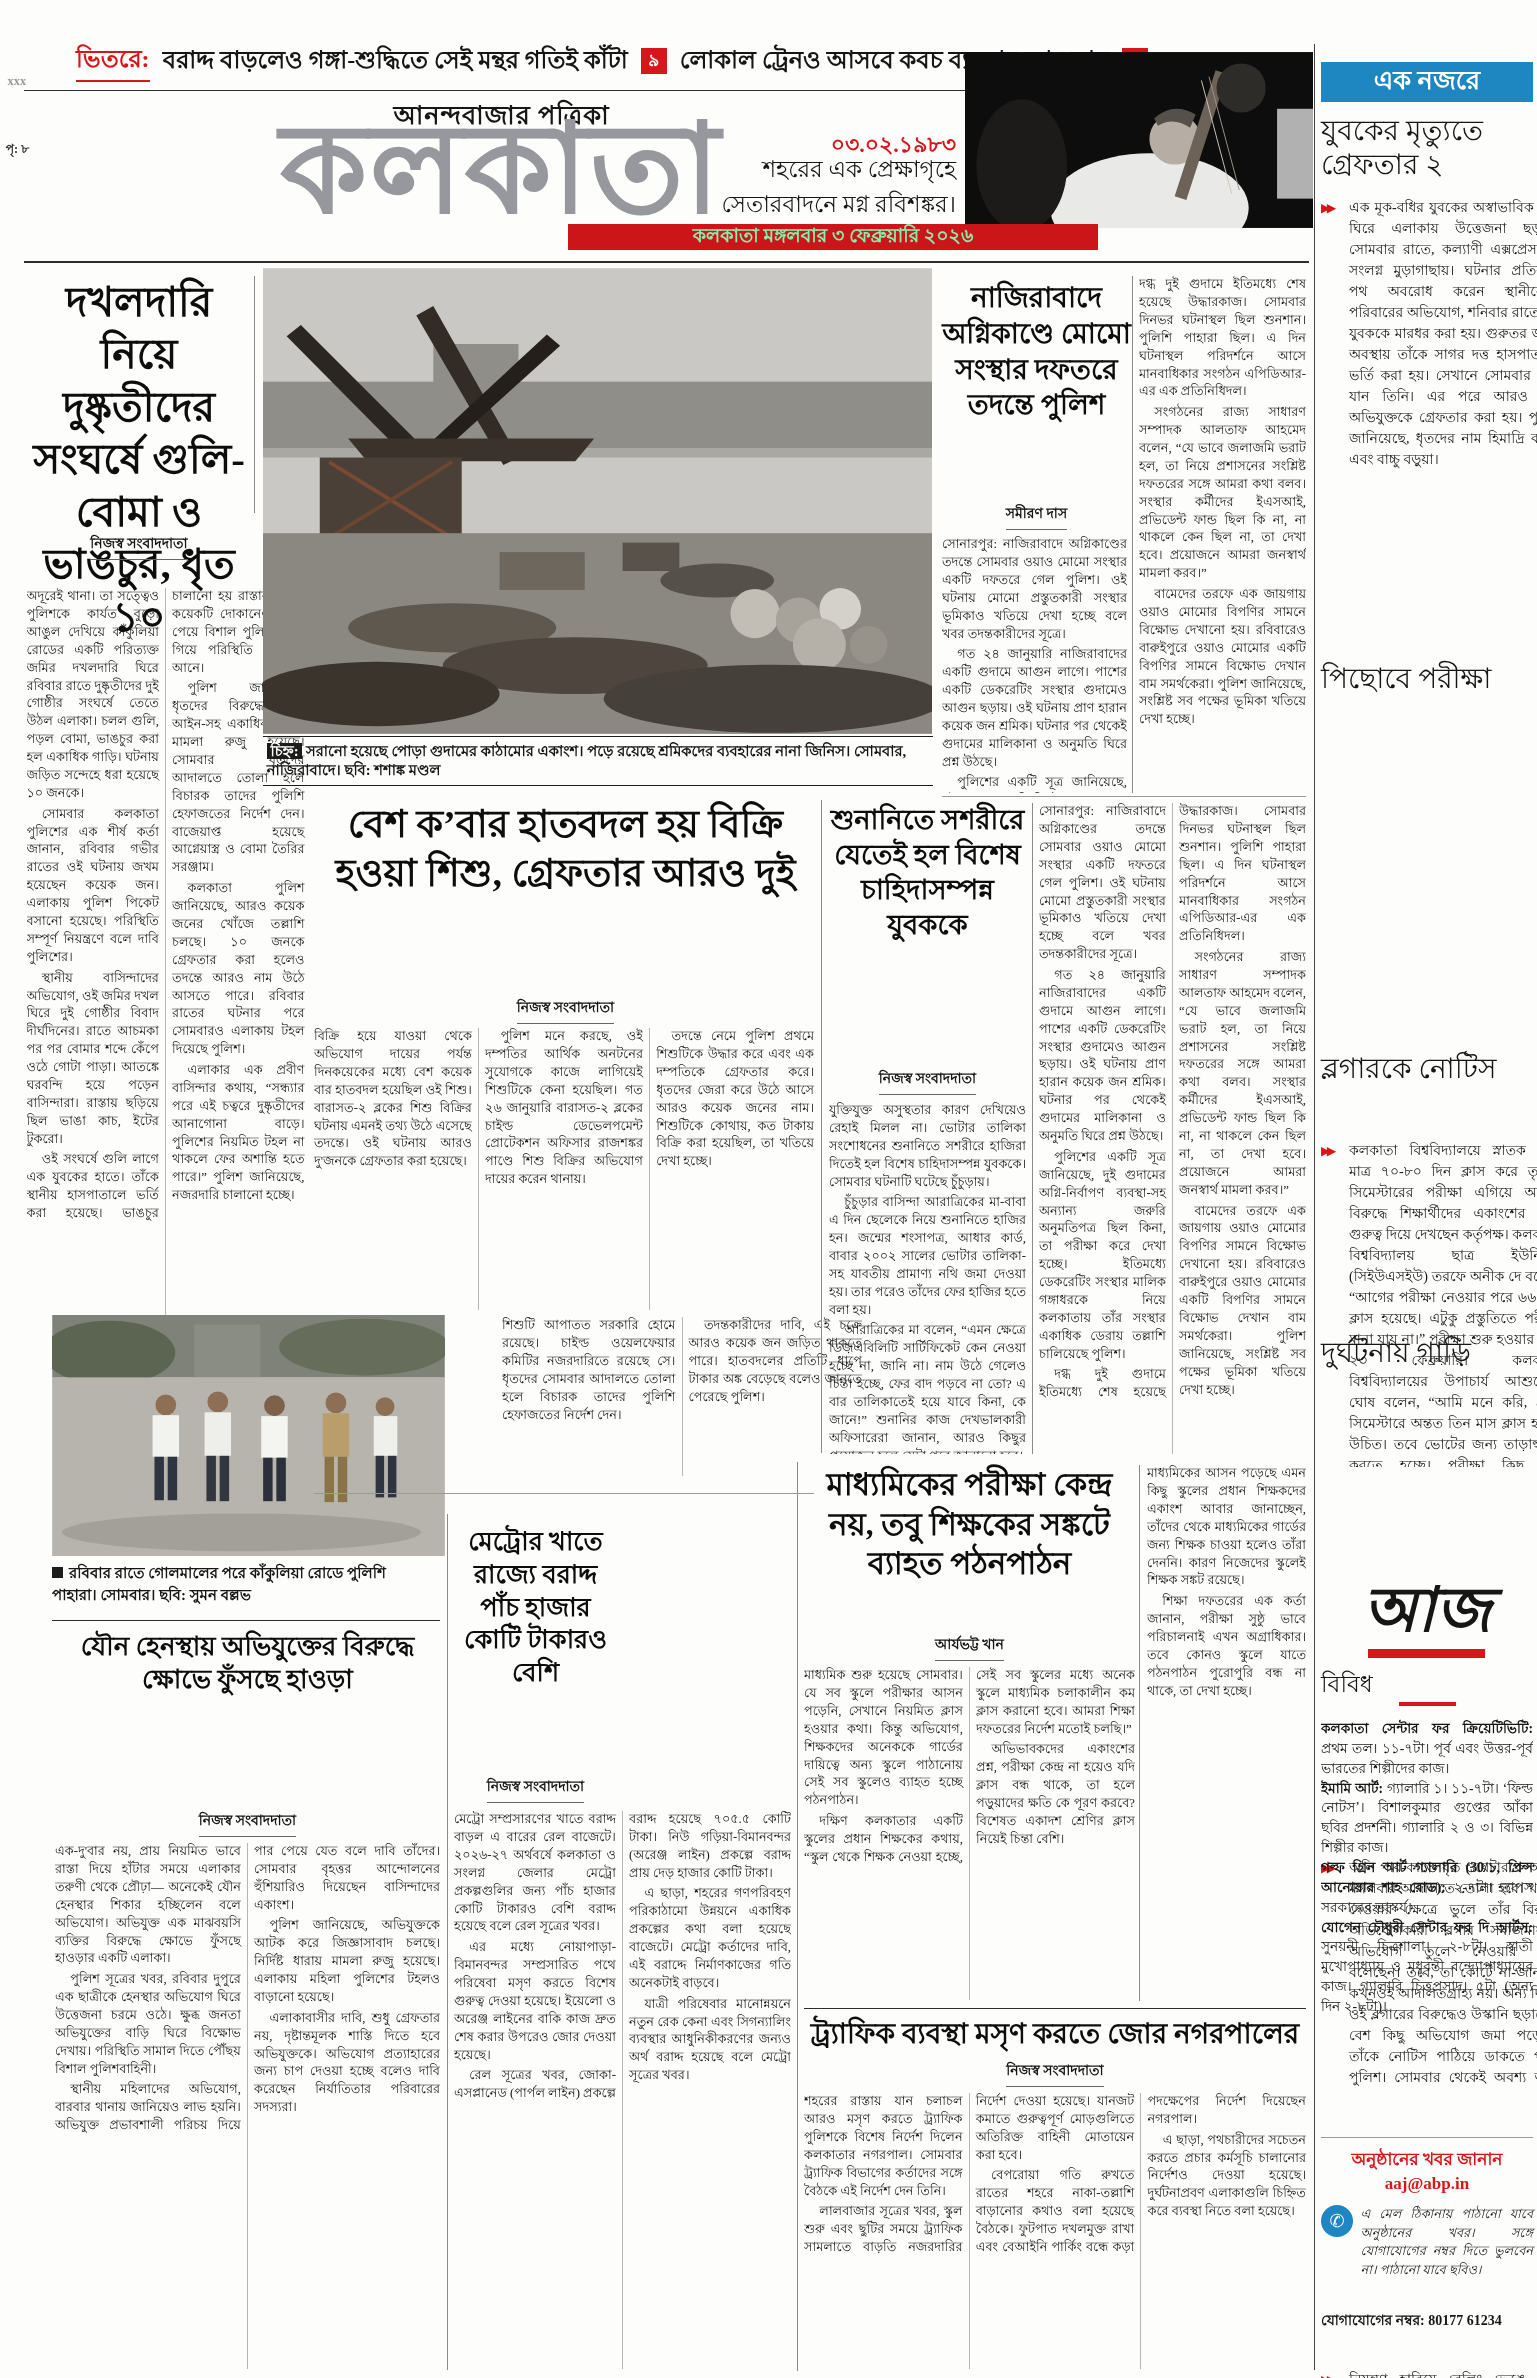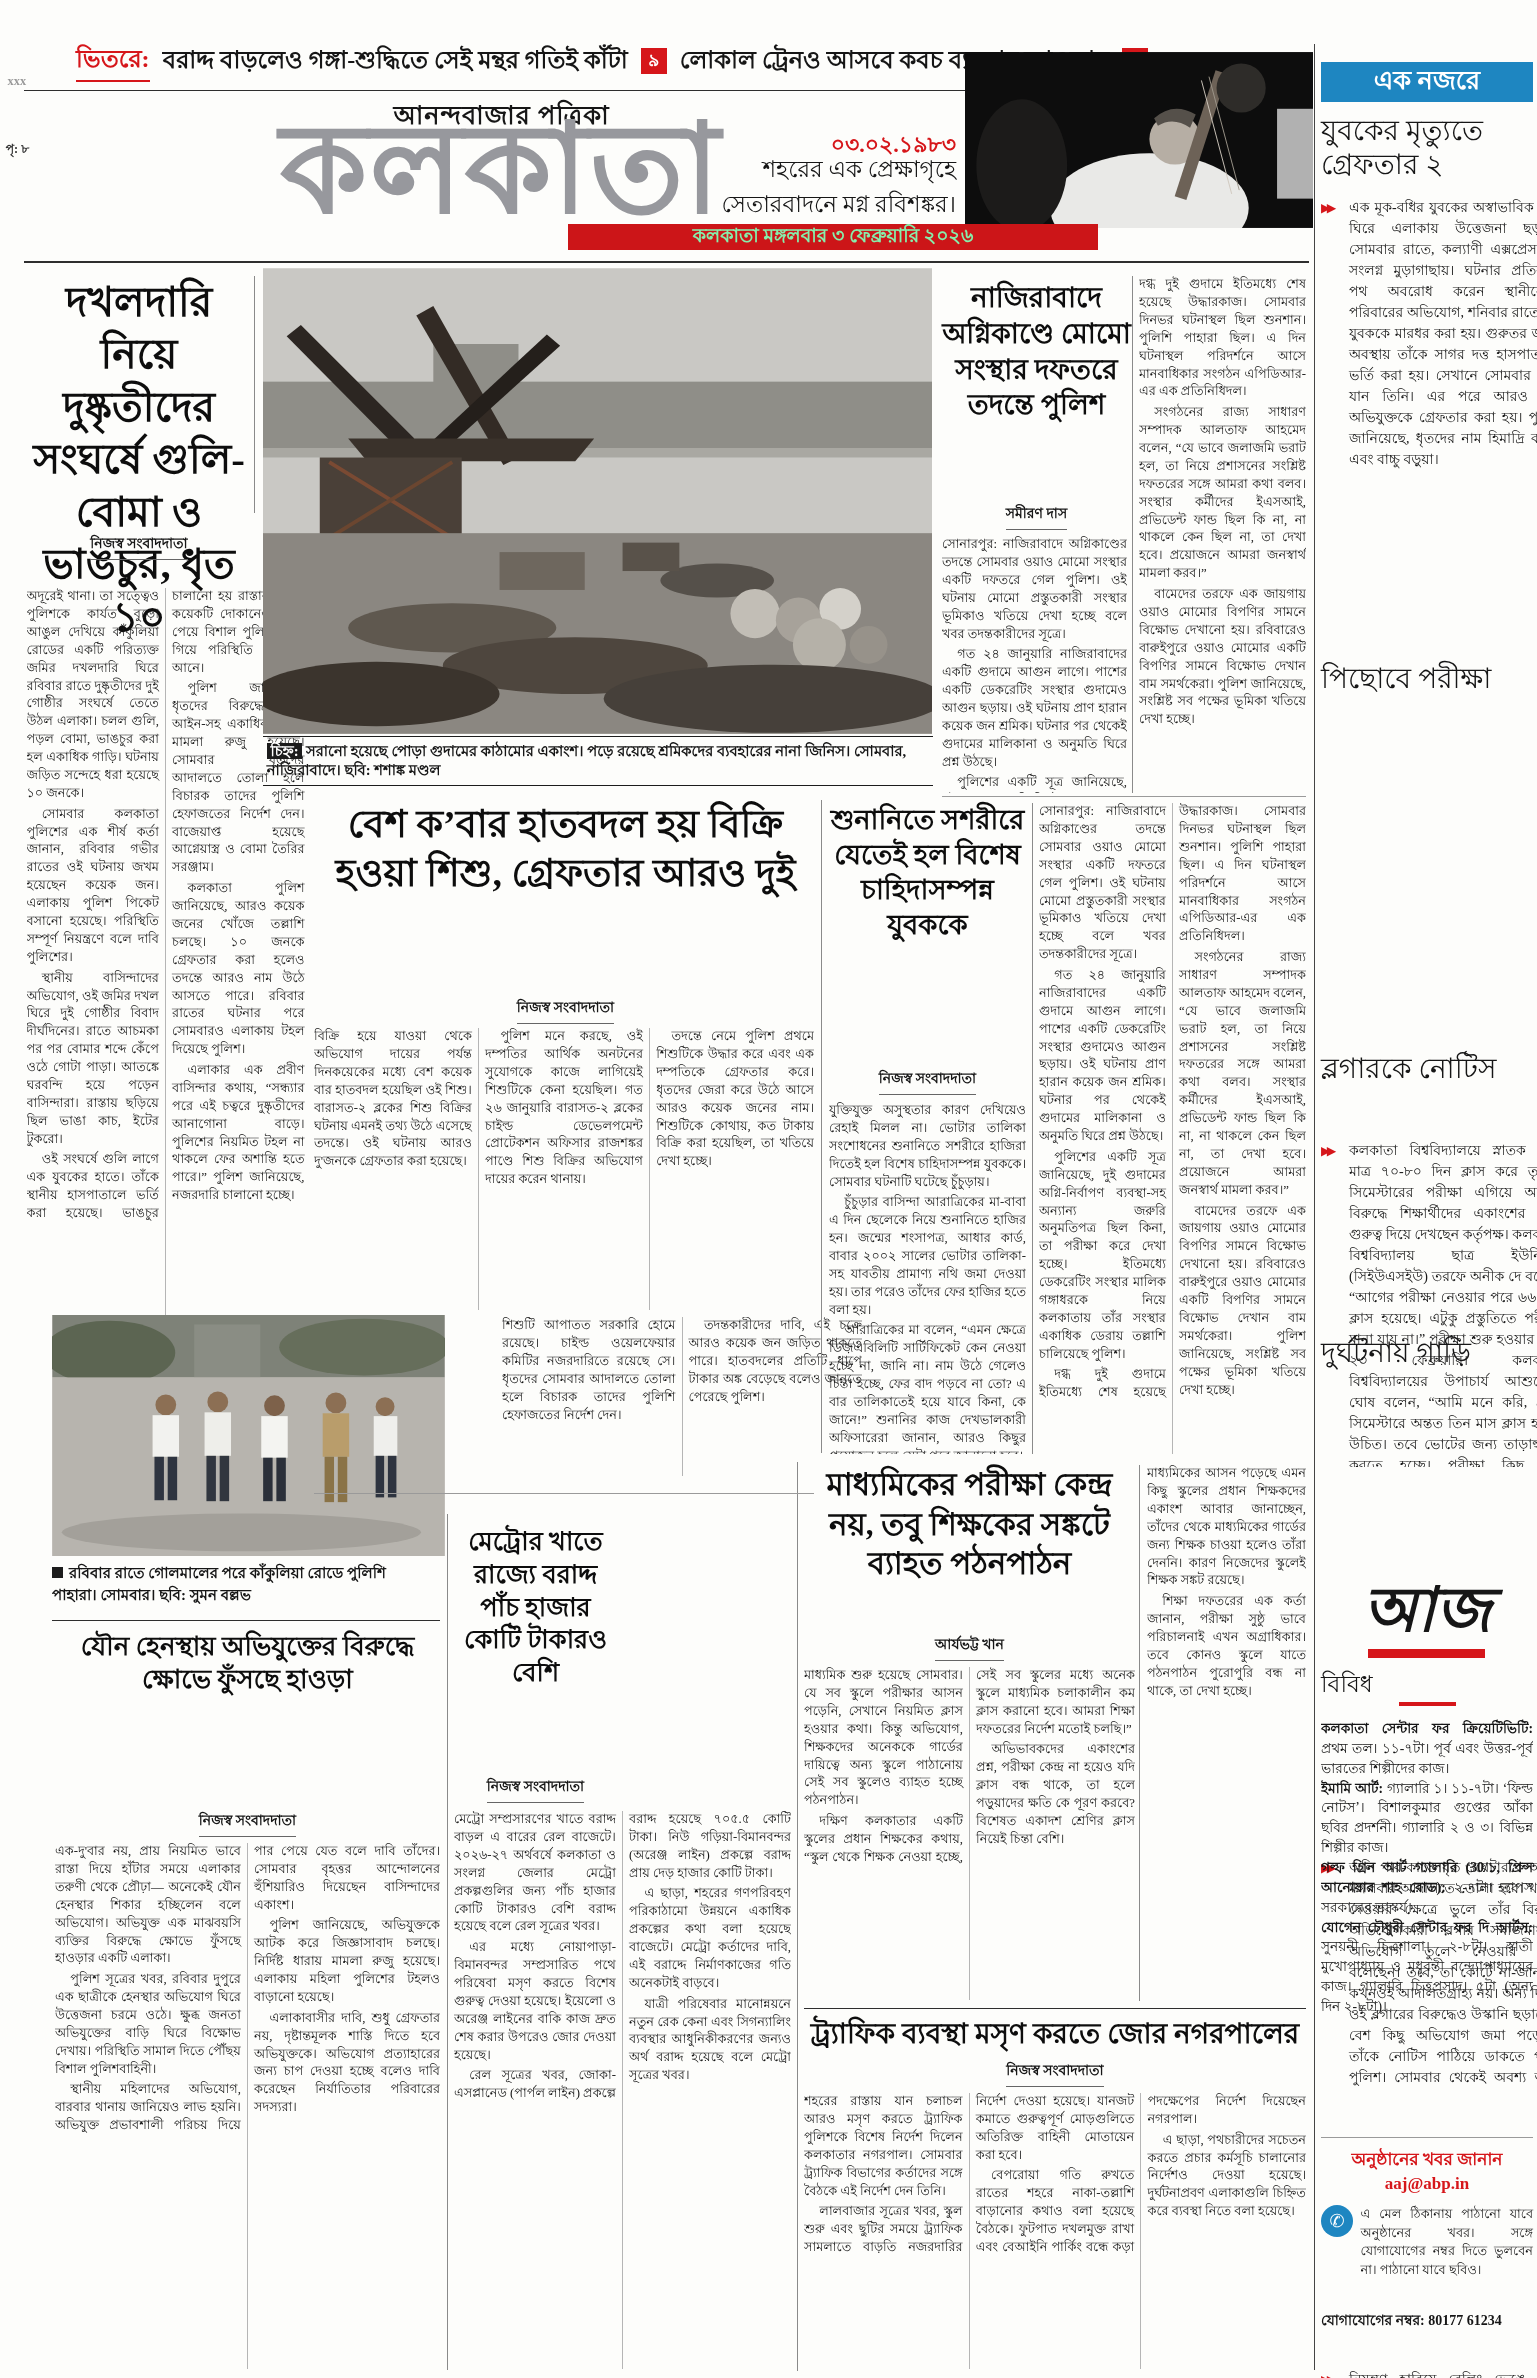--- a/index.html
+++ b/index.html
@@ -38,21 +38,21 @@
   .railhead-bar{background:#1e86c1;color:#fff;font-size:25.6px;font-weight:bold;display:flex;align-items:center;justify-content:center;}
   .railstory-head{font-size:28px;font-weight:normal;line-height:1.2;}
   .railbody{font-size:14px;line-height:1.5;text-align:justify;position:relative;padding-left:28px;overflow:hidden;}
   .arr{position:absolute;left:0;top:1.9px;color:#d6161a;font-size:12.3px;letter-spacing:-3.8px;}
   .aaj-title{font-size:62px;font-weight:bold;font-style:italic;text-align:center;line-height:1;}
   .redbar{background:#d6161a;}
   .aaj-sub{font-size:23px;font-weight:normal;text-align:left;}
   .listings{font-size:13.7px;line-height:1.45;text-align:justify;overflow:hidden;}
   .listings p{margin:0;}
   .contact-red{color:#d6161a;font-size:17px;font-weight:bold;text-align:center;line-height:1.4;}
-  .contact-note{font-size:12.8px;line-height:1.45;text-align:justify;}
+  .contact-note{font-size:12.8px;line-height:1.45;text-align:justify;font-style:italic;}
   .phone{font-size:14px;font-weight:bold;}
   .bluedot{width:32px;height:32px;border-radius:50%;background:#1e86c1;color:#fff;display:flex;align-items:center;justify-content:center;font-size:18px;flex:0 0 32px;}
   .edge{font-size:12.3px;font-weight:bold;color:#333;}
 </style>
 </head>
 <body>
 
 <div class="page">
 
   <div class="abs edge" style="left:7.6px;top:74px;color:#999;">xxx</div>

